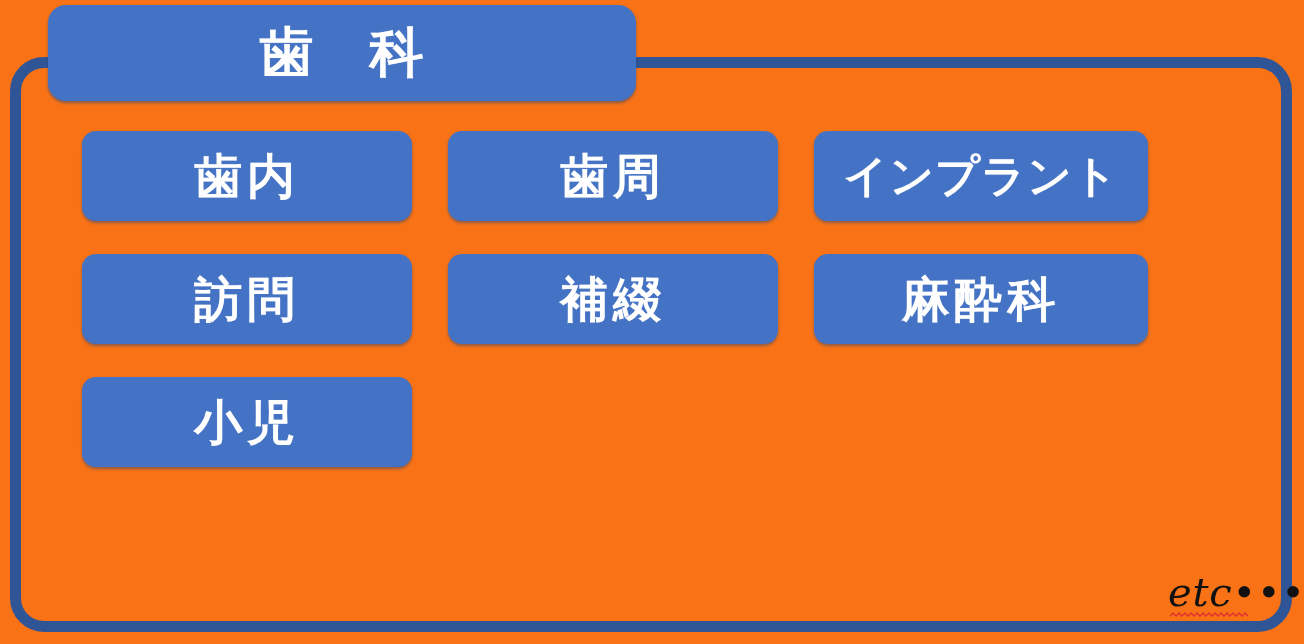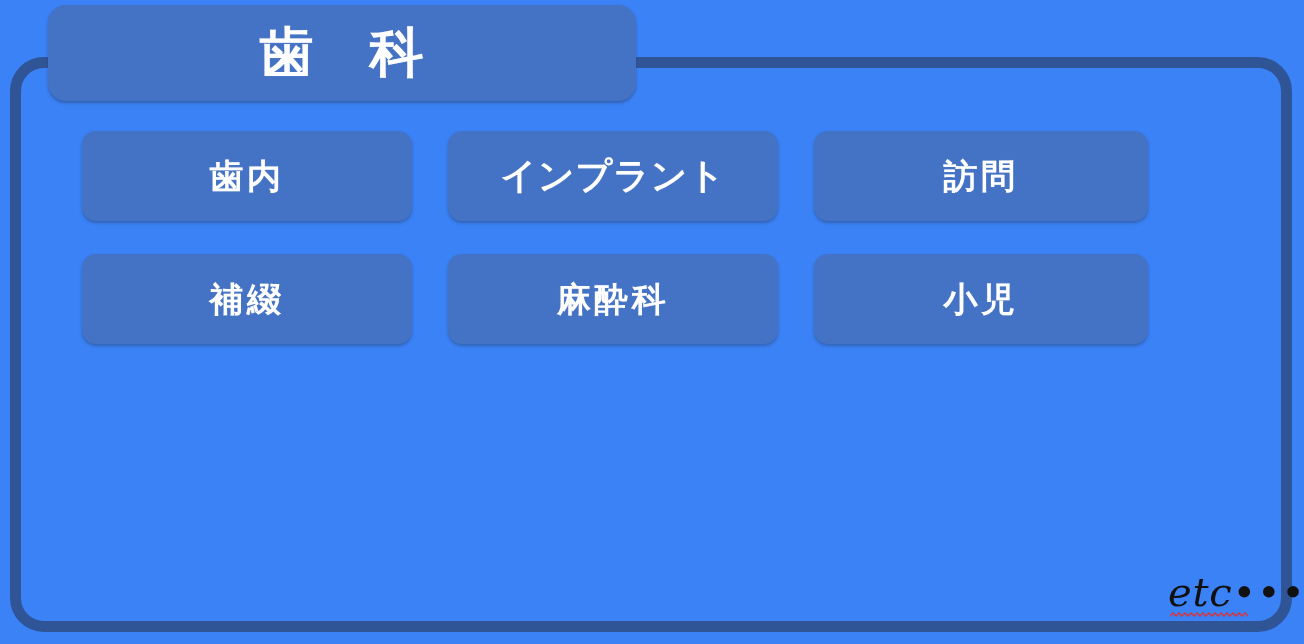--- a/index.html
+++ b/index.html
@@ -11,21 +11,21 @@
     width: 1304px;
     height: 644px;
     overflow: hidden;
     font-family: "DejaVu Sans", sans-serif;
   }
 
   #stage {
     position: relative;
     width: 1304px;
     height: 644px;
-    background: #3b82f6;
+    background: #f97316;
   }
 
   
   .frame {
     position: absolute;
     left: 10px;
     top: 57px;
     width: 1282px;
     height: 575px;
     box-sizing: border-box;
@@ -81,29 +81,29 @@
     border-radius: 14px;
     box-shadow: 0 2px 3px rgba(40,70,120,0.5);
     display: flex;
     align-items: center;
     justify-content: center;
     box-sizing: border-box;
   }
   .chip-label {
     color: #ffffff;
     font-family: "DejaVu Sans", sans-serif;
-    font-size: 34px;
+    font-size: 48px;
     font-weight: 600;
     letter-spacing: 0.10em;
     line-height: 1;
     white-space: nowrap;
     text-shadow: 0 0 1px rgba(255,255,255,0.3);
   }
   .chip-label.long {
-    font-size: 36px;
+    font-size: 44px;
     letter-spacing: 0.02em;
   }
 
   
   .etc {
     position: absolute;
     left: 1168px;
     top: 572px;
     z-index: 6;
     display: inline-block;
@@ -139,20 +139,23 @@
     <span class="title-text">歯　科</span>
   </div>
 
   <div class="grid">
 
     <div class="chip">
       <span class="chip-label">歯内</span>
     </div>
 
     <div class="chip">
+      <span class="chip-label">歯周</span>
+    </div>
+    <div class="chip">
       <span class="chip-label long">インプラント</span>
     </div>
 
     <div class="chip">
       <span class="chip-label">訪問</span>
     </div>
     <div class="chip">
       <span class="chip-label">補綴</span>
     </div>
     <div class="chip">

